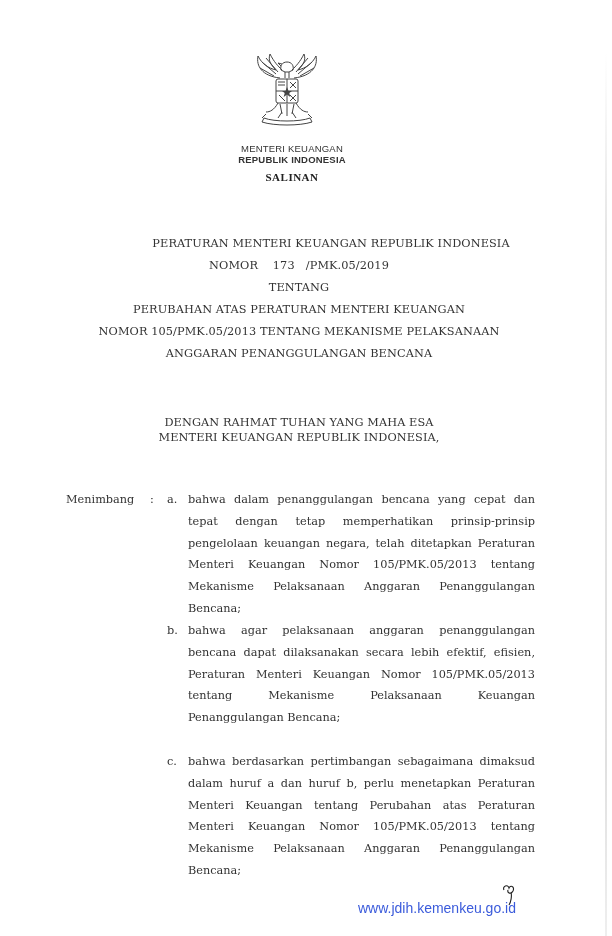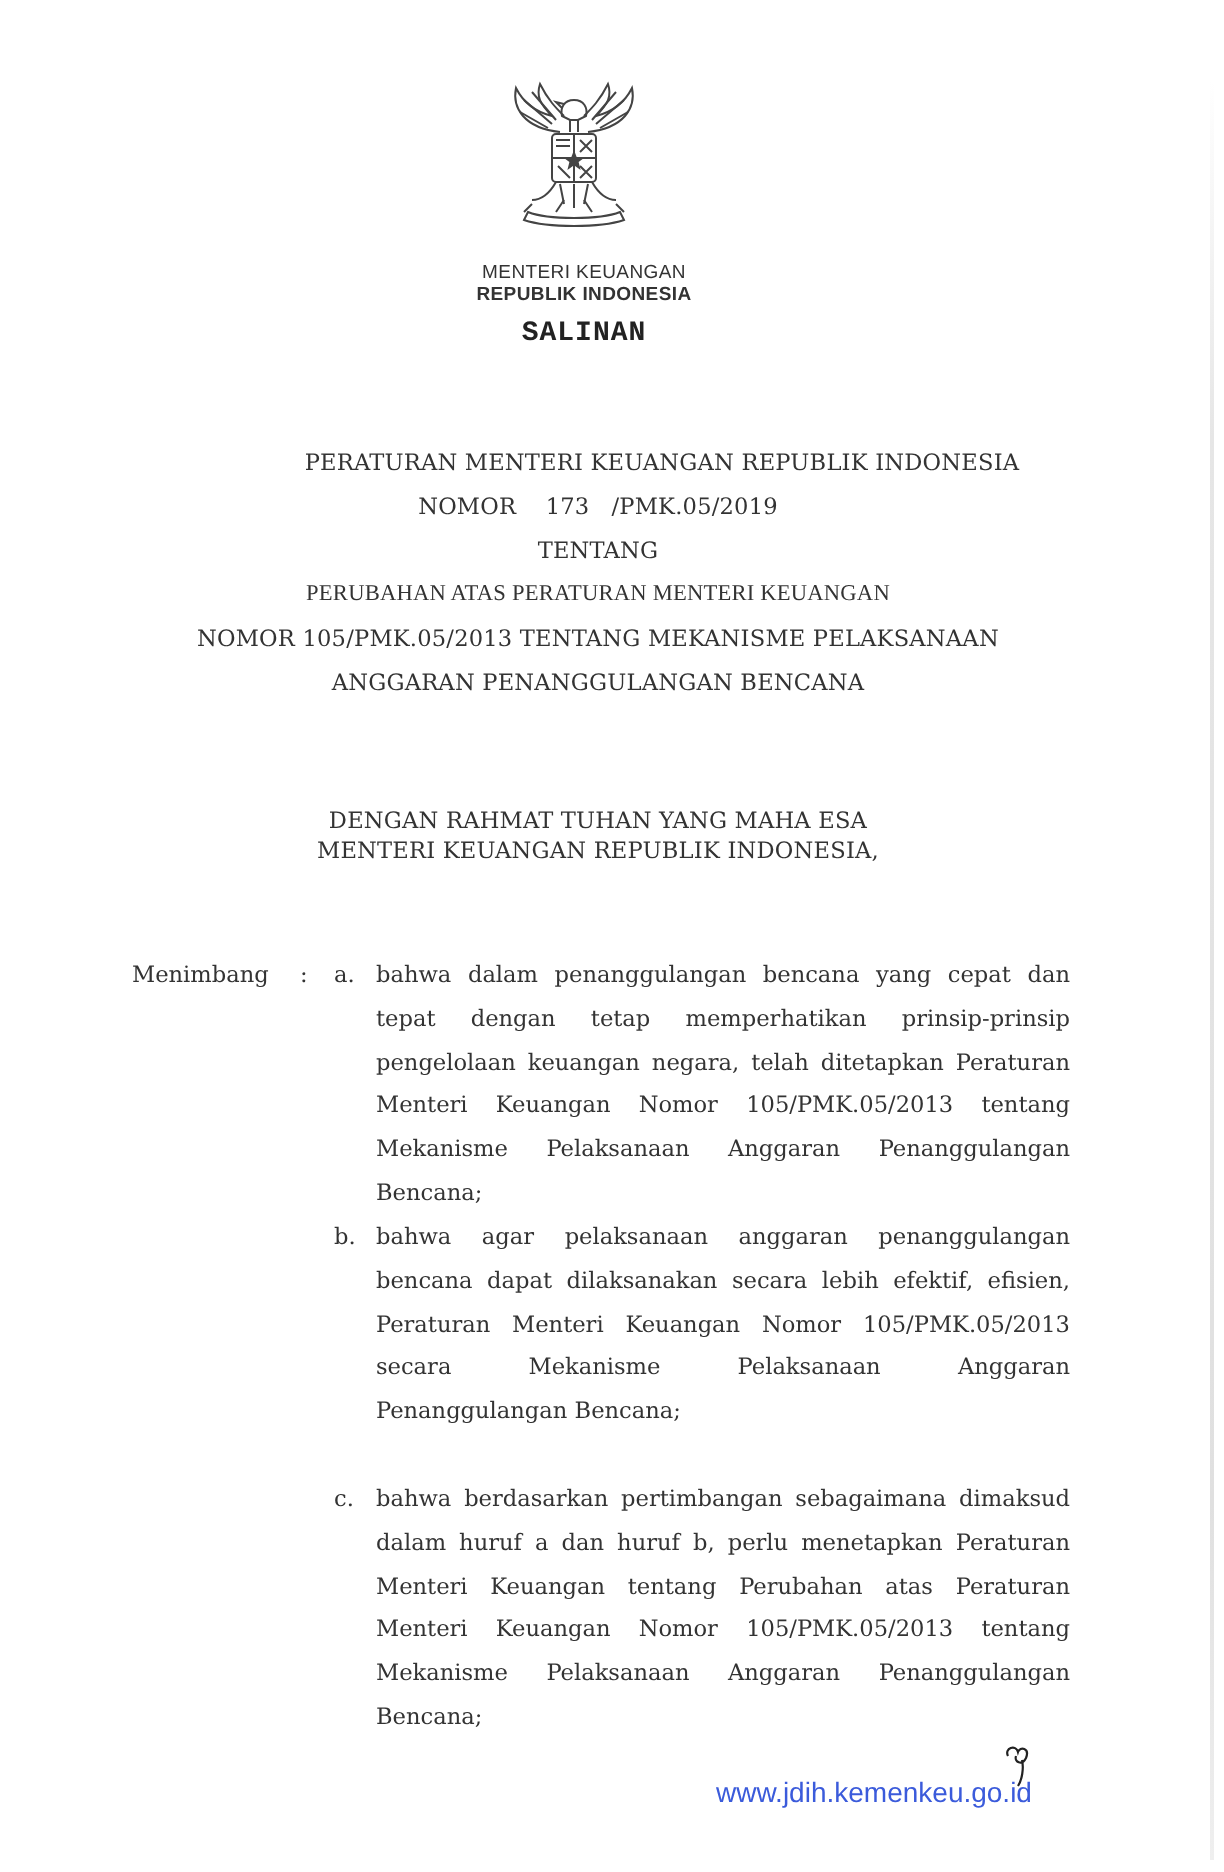--- a/index.html
+++ b/index.html
@@ -1,25 +1,25 @@
 <!DOCTYPE html>
 <html><head>
 <meta charset="utf-8">
 <style>
   html, body { margin: 0; padding: 0; }
   body {
     width: 612px; height: 936px; background: #ffffff; position: relative; overflow: hidden;
     font-family: "DejaVu Serif", "Liberation Serif", serif; color: #2a2a2a;
   }
-  .page { position: absolute; left: 0; top: 0; width: 612px; height: 860px; }
+  .page { position: absolute; left: 0; top: 12px; width: 612px; height: 860px; }
   .emblem { position: absolute; left: 252px; top: 40px; width: 70px; height: 80px; }
   .ministry { position: absolute; left: 0; width: 584px; text-align: center;
     font-family: "Liberation Sans", "DejaVu Sans", sans-serif; font-size: 9.5px; letter-spacing: 0.2px; color: #333; line-height: 11px; }
   .salinan { position: absolute; left: 0; width: 584px; top: 159px; text-align: center;
-    font-family: Liberation Mono, monospace; font-weight: bold; font-size: 14px; letter-spacing: 0.5px; color: #222; }
+    font-family: Liberation Serif, serif; font-weight: bold; font-size: 11px; letter-spacing: 0.5px; color: #222; }
   .center-line { position: absolute; left: 0; width: 598px; text-align: center; font-size: 11.3px; letter-spacing: 0.1px; white-space: nowrap; color: #333; }
   .label { position: absolute; left: 66px; font-size: 11.3px; color: #333; }
   .colon { position: absolute; left: 150px; font-size: 11.3px; color: #333; }
   .item-letter { position: absolute; left: 167px; font-size: 11.3px; color: #333; }
   .item-body { position: absolute; left: 188px; width: 347px; font-size: 11.3px; line-height: 21.8px; color: #333; }
   .jline { display: block; text-align: justify; text-align-last: justify; white-space: nowrap; height: 21.8px; }
   .jline.last { text-align-last: left; }
   .footer-url { position: absolute; left: 358px; top: 888px; font-family: "Liberation Sans", "DejaVu Sans", sans-serif; font-size: 14px; color: #3b5bdb; }
   .paraf { position: absolute; left: 500px; top: 872px; width: 18px; height: 22px; }
   .edge { position: absolute; left: 605px; top: 40px; width: 2px; height: 890px; background: linear-gradient(#ffffff, #e6e6e6 20%, #e0e0e0 80%, #efefef); }
@@ -53,21 +53,21 @@
 
   <div class="ministry" style="top:131px;">MENTERI KEUANGAN</div>
   <div class="ministry" style="top:142px;font-weight:bold;">REPUBLIK INDONESIA</div>
   <div class="salinan">SALINAN</div>
 
   <div class="center-line" style="top:225px;margin-left:32px;">PERATURAN MENTERI KEUANGAN REPUBLIK INDONESIA</div>
   <div class="center-line" style="top:247px;">
     <span>NOMOR</span>&nbsp;&nbsp;&nbsp;&nbsp;<span>173</span>&nbsp;&nbsp;&nbsp;<span>/PMK.05/2019</span>
   </div>
   <div class="center-line" style="top:269px;">TENTANG</div>
-  <div class="center-line" style="top:291px;font-family:Liberation Serif, serif;">PERUBAHAN ATAS PERATURAN MENTERI KEUANGAN</div>
+  <div class="center-line" style="top:291px;">PERUBAHAN ATAS PERATURAN MENTERI KEUANGAN</div>
   <div class="center-line" style="top:313px;">NOMOR 105/PMK.05/2013 TENTANG MEKANISME PELAKSANAAN</div>
   <div class="center-line" style="top:335px;">ANGGARAN PENANGGULANGAN BENCANA</div>
 
   <div class="center-line" style="top:378px;margin-top:26px;">DENGAN RAHMAT TUHAN YANG MAHA ESA</div>
   <div class="center-line" style="top:419px;">MENTERI KEUANGAN REPUBLIK INDONESIA,</div>
 
   <div class="label" style="top:481px;">Menimbang</div>
   <div class="colon" style="top:481px;">:</div>
 
   <div class="item-letter" style="top:481px;">a.</div>
@@ -78,21 +78,21 @@
     <div class="jline">Menteri Keuangan Nomor 105/PMK.05/2013 tentang</div>
     <div class="jline">Mekanisme Pelaksanaan Anggaran Penanggulangan</div>
     <div class="jline last">Bencana;</div>
   </div>
 
   <div class="item-letter" style="top:612px;">b.</div>
   <div class="item-body" style="top:608px;">
     <div class="jline">bahwa agar pelaksanaan anggaran penanggulangan</div>
     <div class="jline">bencana dapat dilaksanakan secara lebih efektif, efisien,</div>
     <div class="jline">Peraturan Menteri Keuangan Nomor 105/PMK.05/2013</div>
-    <div class="jline">secara Mekanisme Pelaksanaan Anggaran</div>
+    <div class="jline">tentang Mekanisme Pelaksanaan Keuangan</div>
     <div class="jline last">Penanggulangan Bencana;</div>
   </div>
 
   <div class="item-letter" style="top:743px;">c.</div>
   <div class="item-body" style="top:739px;">
     <div class="jline">bahwa berdasarkan pertimbangan sebagaimana dimaksud</div>
     <div class="jline">dalam huruf a dan huruf b, perlu menetapkan Peraturan</div>
     <div class="jline">Menteri Keuangan tentang Perubahan atas Peraturan</div>
     <div class="jline">Menteri Keuangan Nomor 105/PMK.05/2013 tentang</div>
     <div class="jline">Mekanisme Pelaksanaan Anggaran Penanggulangan</div>

